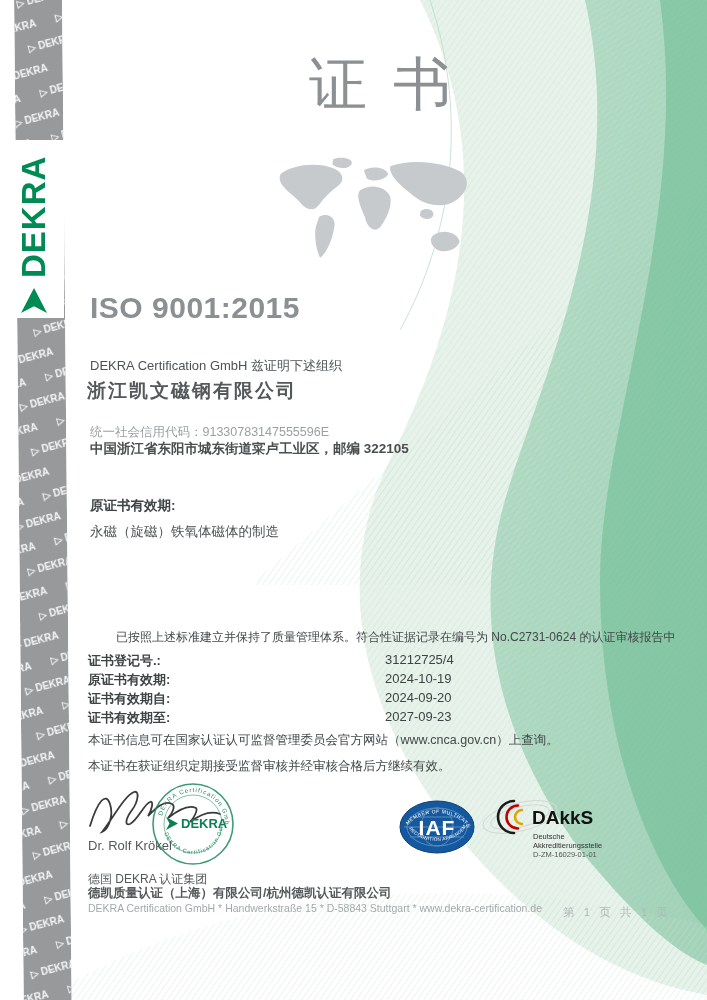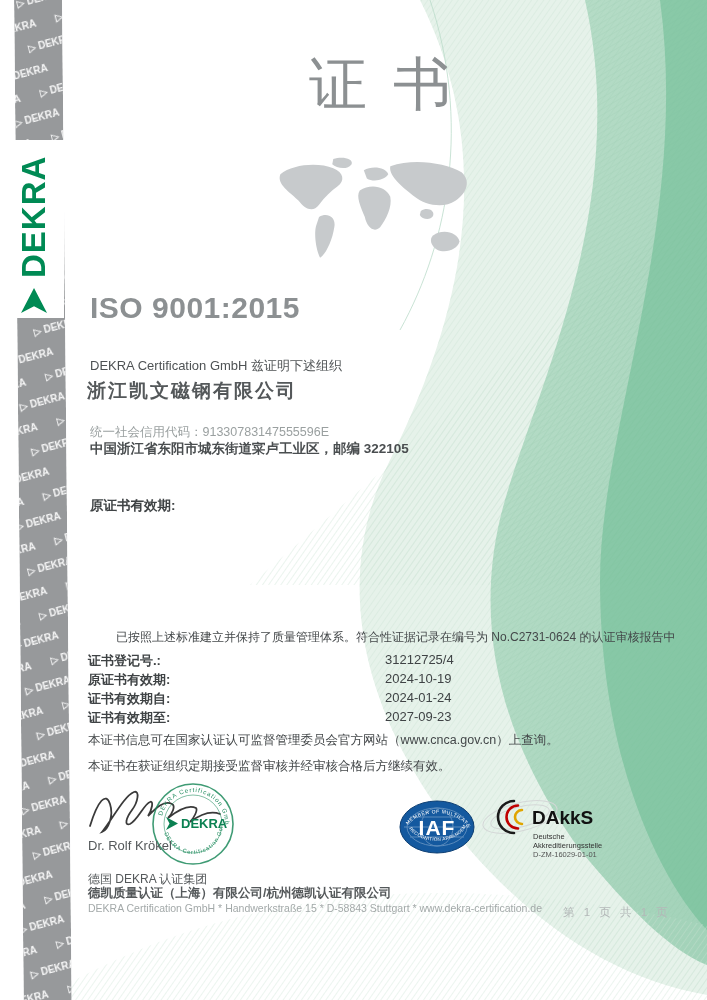--- a/index.html
+++ b/index.html
@@ -102,28 +102,29 @@
   </svg>
 
   <div id="iso" class="t">ISO 9001:2015</div>
   <div id="intro" class="t">DEKRA Certification GmbH 兹证明下述组织</div>
   <div id="company" class="t">浙江凯文磁钢有限公司</div>
   <div id="credit" class="t">
     <span>统一社会信用代码：</span><span>91330783147555596E</span>
   </div>
   <div id="address" class="t">中国浙江省东阳市城东街道寀卢工业区，邮编 322105</div>
   <div id="scopeH" class="t">原证书有效期:</div>
+  <div id="scopeT" class="t">永磁（旋磁）铁氧体磁体的制造</div>
   <div id="statement" class="t">已按照上述标准建立并保持了质量管理体系。符合性证据记录在编号为 No.C2731-0624 的认证审核报告中</div>
 
   <div class="t rowL" style="top:652px;">证书登记号.:</div>
   <div class="t rowV" style="top:652px;">31212725/4</div>
   <div class="t rowL" style="top:671px;">原证书有效期:</div>
   <div class="t rowV" style="top:671px;">2024-10-19</div>
   <div class="t rowL" style="top:690px;">证书有效期自:</div>
-  <div class="t rowV" style="top:690px;">2024-01-24</div>
+  <div class="t rowV" style="top:690px;">2024-09-20</div>
   <div class="t rowL" style="top:709px;">证书有效期至:</div>
   <div class="t rowV" style="top:709px;">2027-09-23</div>
 
   <div class="t note" style="top:732px;">本证书信息可在国家认证认可监督管理委员会官方网站（www.cnca.gov.cn）上查询。</div>
   <div class="t note" style="top:758px;">本证书在获证组织定期接受监督审核并经审核合格后方继续有效。</div>
 
   <svg class="artSvg" style="left:84px;top:780px;" width="170" height="60" viewBox="0 0 170 60">
     <path d="M6,46 C14,20 22,12 26,24 C30,36 24,50 18,52 C28,40 40,16 50,12 C56,10 54,22 48,30 C42,38 40,46 46,44 C54,40 60,24 66,22 C70,20 68,30 64,36 C72,28 80,20 88,24 C92,26 88,34 84,38 C94,30 104,24 112,28 C114,30 110,38 106,42 C114,36 126,30 136,34" stroke="#3a3a3a" stroke-width="1.8" fill="none" stroke-linecap="round"></path>
   </svg>
 

